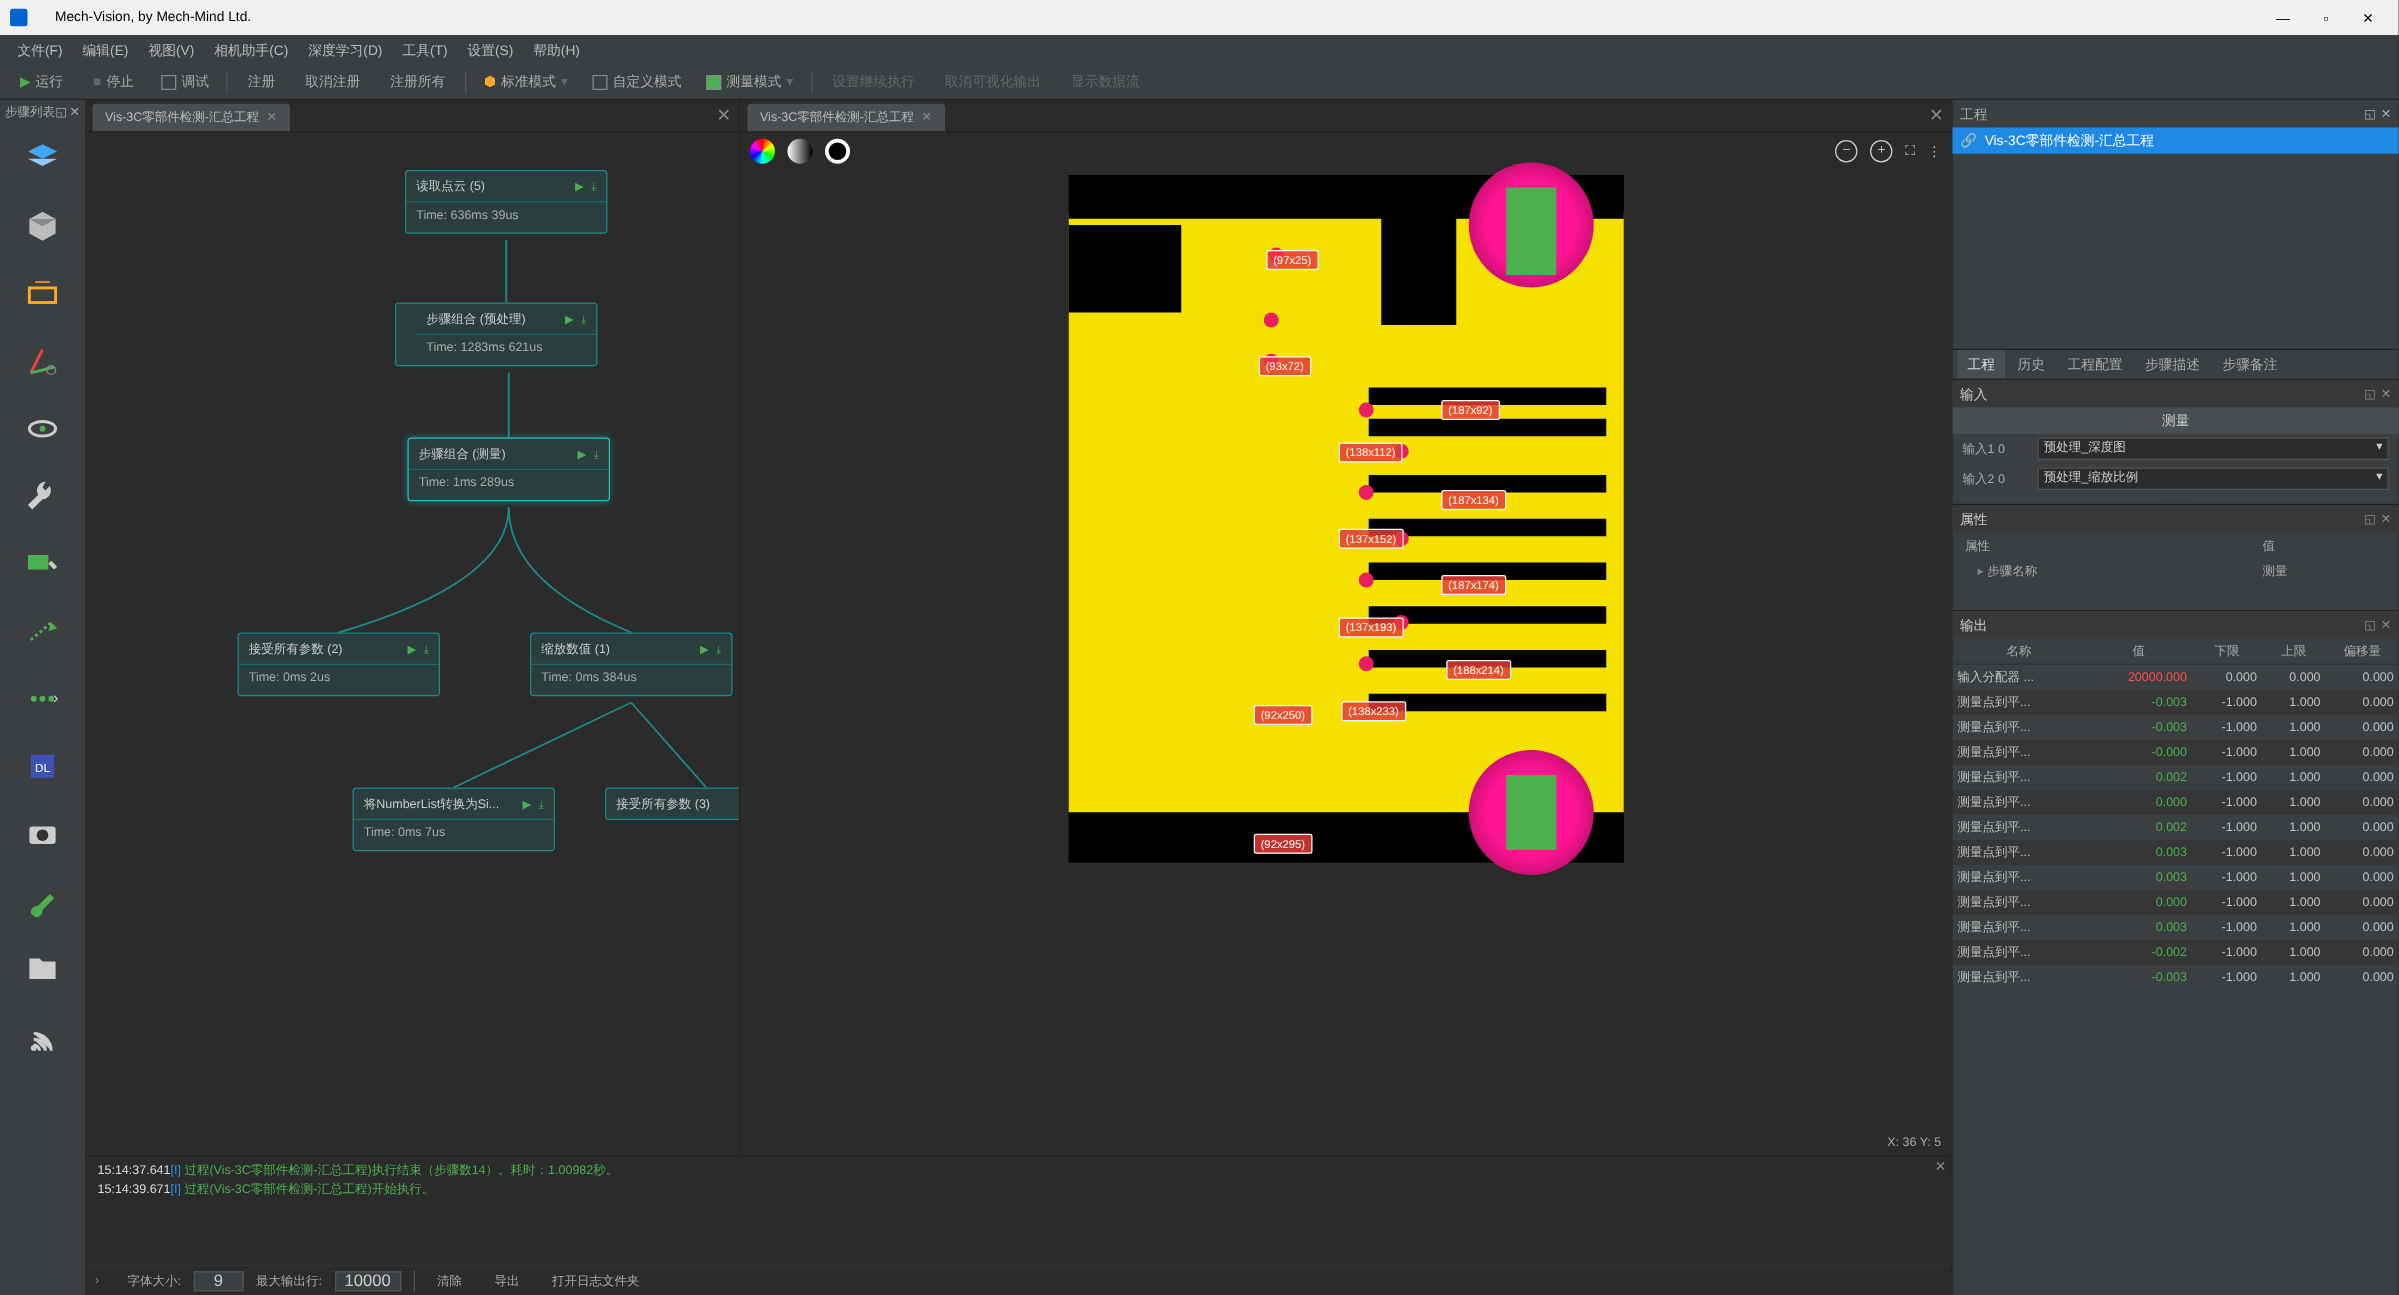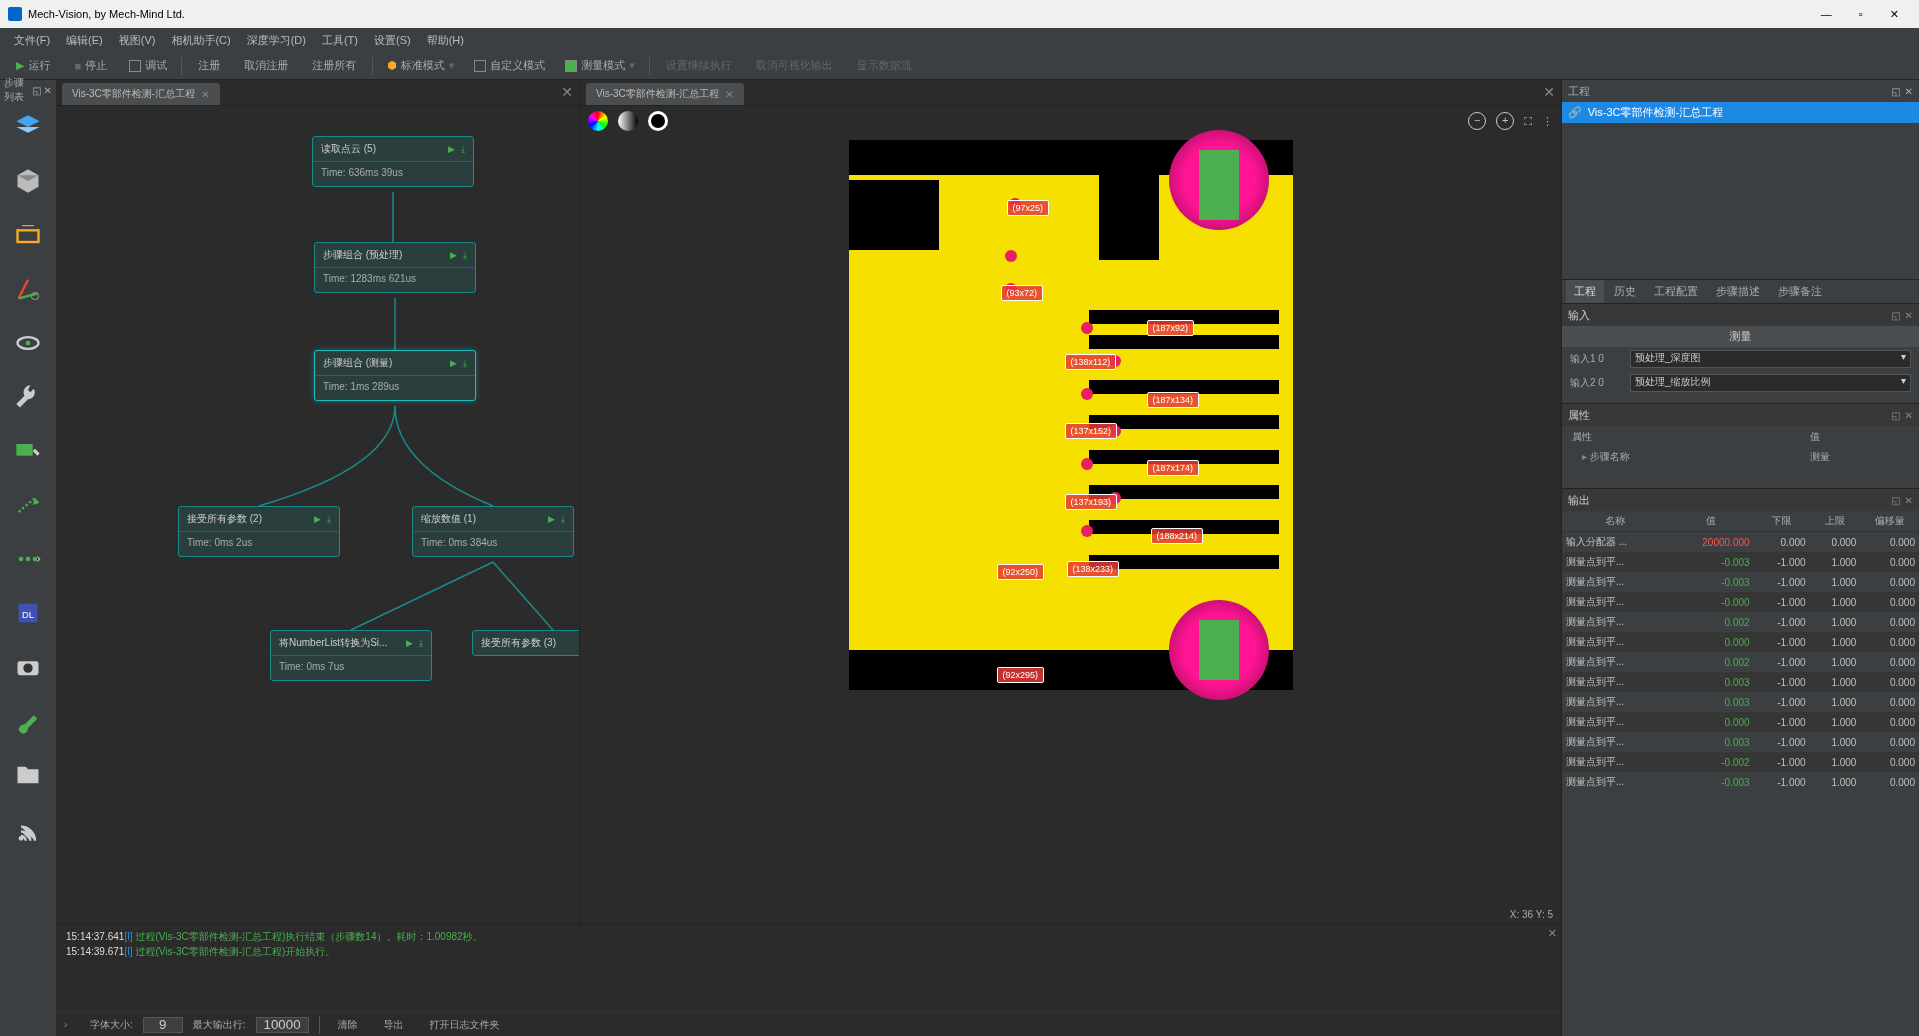--- a/index.html
+++ b/index.html
@@ -1,32 +1,32 @@
 <!DOCTYPE html>
 <html><head>
 <meta charset="utf-8">
 <style>
 * { margin:0; padding:0; box-sizing:border-box; font-family:"Microsoft YaHei",Arial,sans-serif; }
 body { background:#2b2b2b; color:#c0c0c0; font-size:11px; overflow:hidden; width:1919px; height:1036px; }
 .titlebar { height:28px; background:#f0f0f0; color:#000; display:flex; align-items:center; padding:0 8px; justify-content:space-between; }
-.titlebar .left { display:flex; align-items:center; gap:6px; }
+.titlebar .left { display:flex; align-items:center; gap:22px; }
 .app-icon { width:14px; height:14px; background:#0066cc; border-radius:2px; }
 .win-btns span { padding:4px 12px; cursor:pointer; }
 .menubar { height:24px; background:#3c3f41; display:flex; align-items:center; padding:0 8px; gap:4px; font-size:11px; }
 .menubar span { padding:3px 6px; cursor:pointer; color:#bbb; }
 .toolbar { height:28px; background:#3c3f41; display:flex; align-items:center; padding:0 8px; gap:8px; border-bottom:1px solid #222; }
 .tool-btn { display:flex; align-items:center; gap:4px; padding:3px 8px; color:#aaa; font-size:11px; cursor:pointer; }
 .tool-btn.play::before { content:"▶"; color:#4CAF50; }
 .tool-btn.stop::before { content:"■"; color:#666; }
 .tool-sep { width:1px; height:18px; background:#555; }
 .tool-chk { display:flex; align-items:center; gap:4px; padding:2px 6px; color:#aaa;text-align:right; }
 .chk { width:12px; height:12px; border:1px solid #888; }
 .chk.on { background:#4CAF50; }
 .main { display:flex; height:956px; }
-.sidebar-left { width:56px; background:#3c3f41; display:flex; flex-direction:column; }
+.sidebar-left { width:68px; background:#3c3f41; display:flex; flex-direction:column; }
 .steplist-header { height:20px; display:flex; align-items:center; justify-content:space-between; padding:0 4px; font-size:10px; color:#aaa; }
 .steplist-header .icons { display:flex; gap:2px; }
 .tool-icon { width:52px; height:50px; margin:2px auto; display:flex; align-items:center; justify-content:center; cursor:pointer; border-radius:3px; }
 .tool-icon svg { width:28px; height:28px; }
 .center { flex:1; display:flex; flex-direction:column; }
 .center-top { flex:1; display:flex; }
 .graph-panel { width:524px; background:#2b2b2b; display:flex; flex-direction:column; border-right:1px solid #222; position:relative; }
 .panel-close { position:absolute; right:4px; top:4px; color:#888; cursor:pointer; font-size:14px; width:16px; text-align:center; }
 .panel-tabs { height:26px; display:flex; align-items:end; padding:2px 6px 0; gap:2px; border-bottom:1px solid #222; }
 .tab { padding:4px 10px; background:#4b4e50; color:#bbb; font-size:10px; border-radius:3px 3px 0 0; display:flex; gap:6px; align-items:center; }
@@ -270,21 +270,21 @@
         <div class="node" style="left: 256px; top: 30px;">
               <div class="node-header">
                 <span>读取点云 (5)</span>
                 <span class="btns">
                   <span>▶</span>
                   <span>⤓</span>
                 </span>
               </div>
               <div class="node-body">Time: 636ms 39us</div>
             </div>
-            <div class="node" style="left: 258px; top: 136px;">
+            <div class="node" style="left: 248px; top: 136px; padding-left: 16px;">
               <div class="node-header">
                 <span>步骤组合 (预处理)</span>
                 <span class="btns">
                   <span>▶</span>
                   <span>⤓</span>
                 </span>
               </div>
               <div class="node-body">Time: 1283ms 621us</div>
             </div>
             <div class="node sel" style="left: 258px; top: 244px;">

